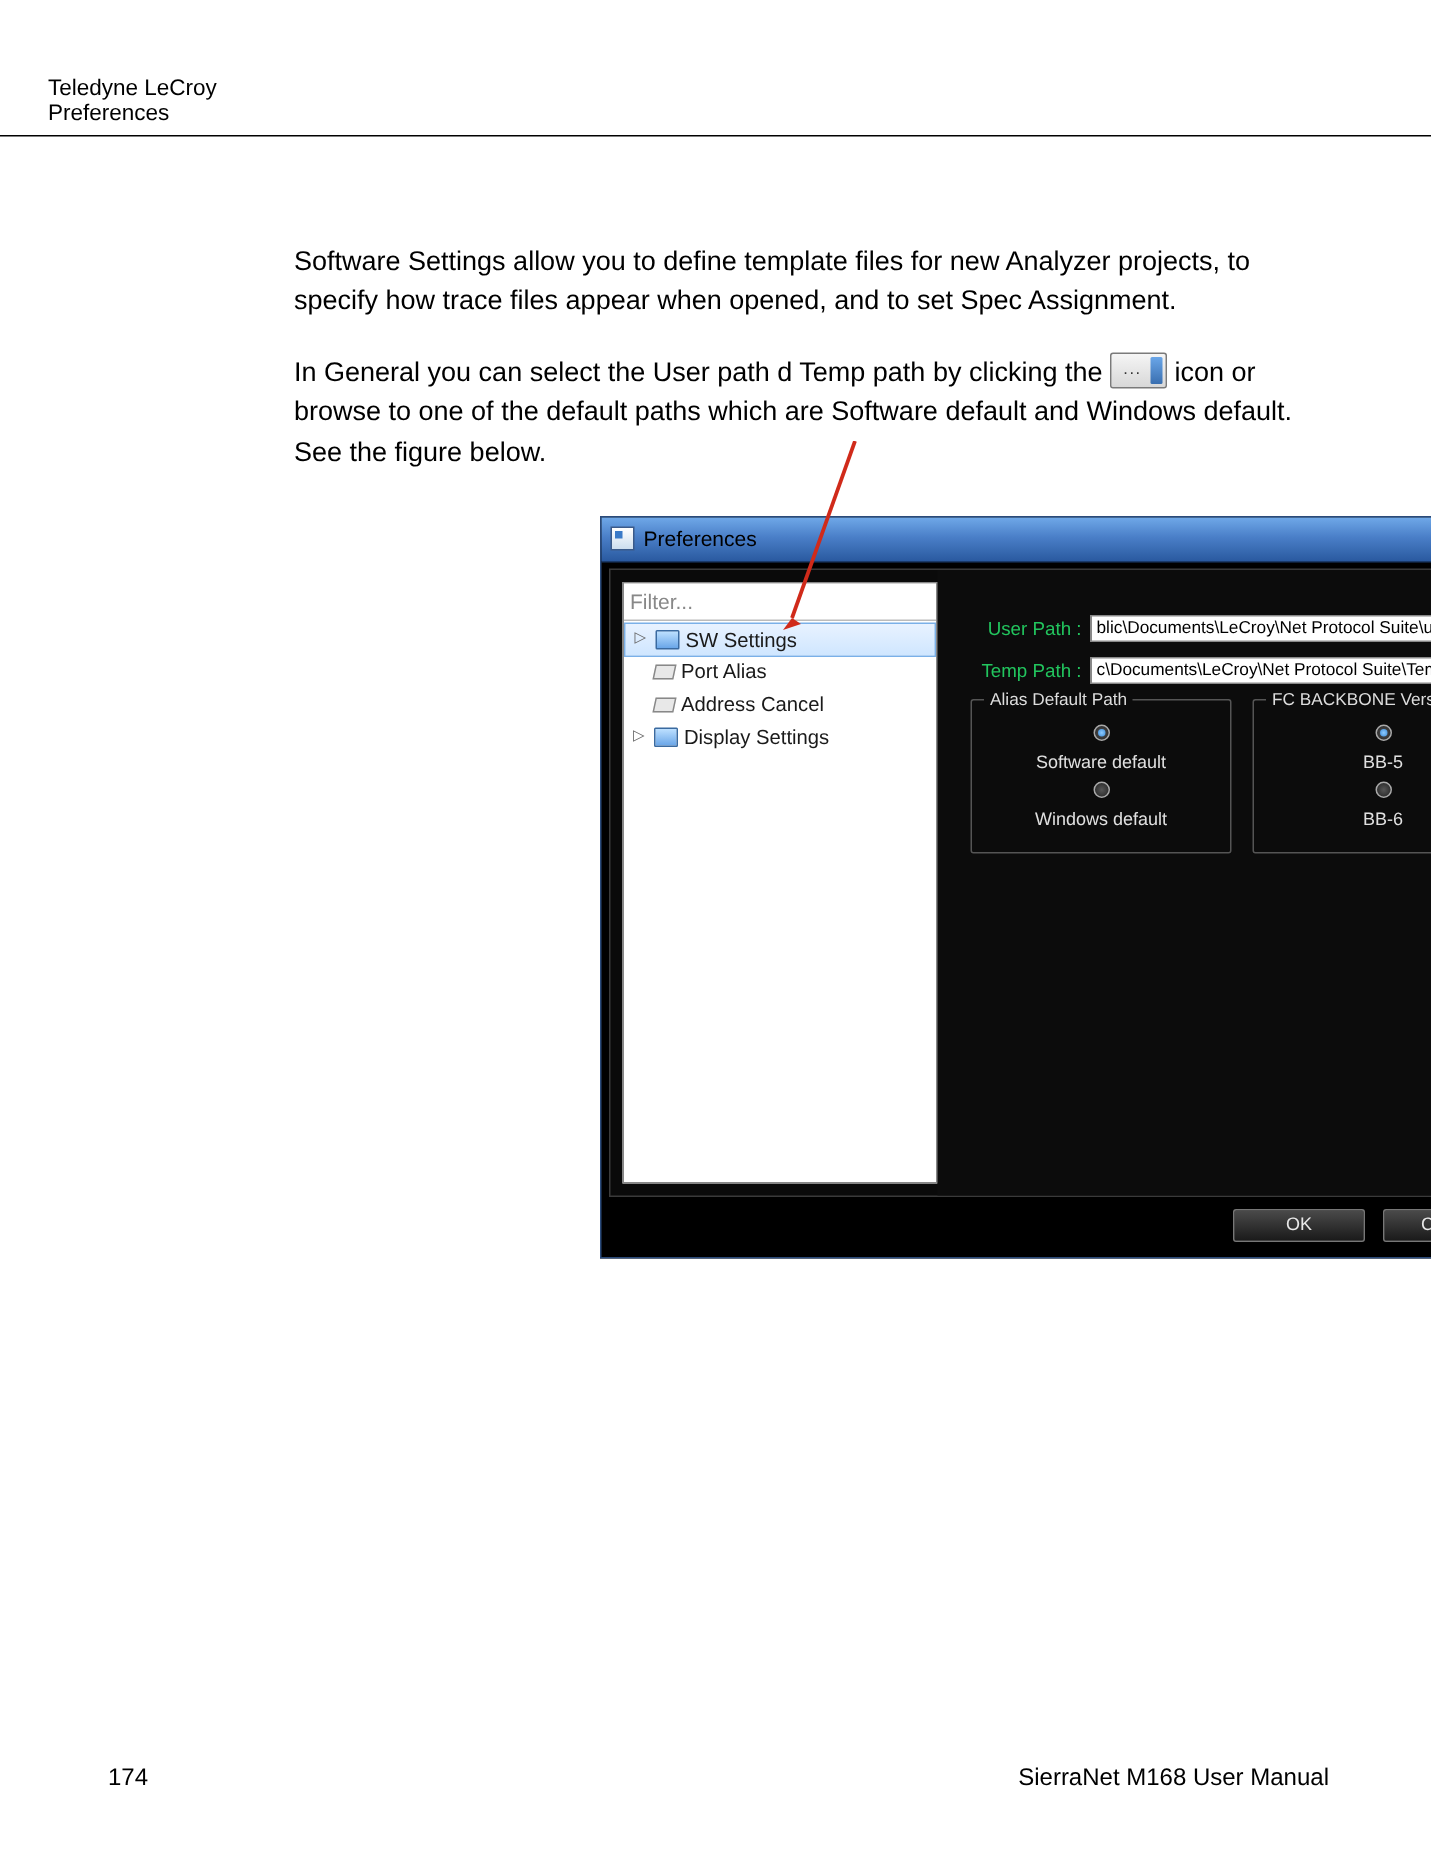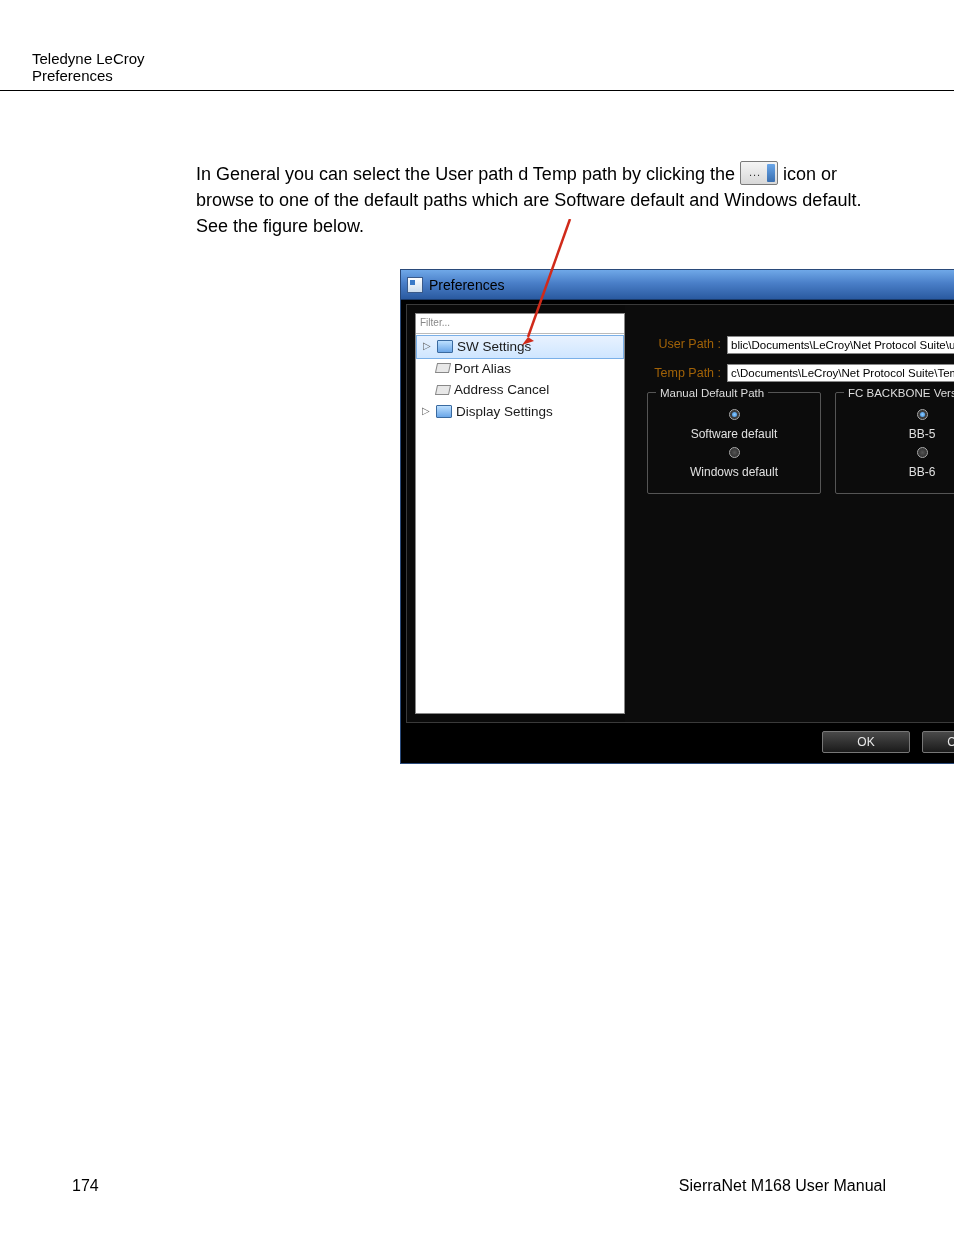--- a/index.html
+++ b/index.html
@@ -103,21 +103,21 @@
     border: 1px solid #888;
     margin: 8px 0 8px 8px;
     font-size: 13.5px;
     color: #1a1a1a;
     overflow:hidden;
   }
   .filter-box {
     border-bottom: 1px solid #bbb;
     padding: 2px 4px;
     color: #888;
-    font-size: 10px;
+    font-size: 14px;
     background:#fff;
   }
   .tree { padding: 2px 0; }
   .tree-row {
     display:flex; align-items:center;
     padding: 1px 4px 1px 6px;
     gap:4px;
     white-space: nowrap;
   }
   .tree-row.selected {
@@ -149,21 +149,21 @@
     padding: 30px 14px 10px 22px;
     color:#ddd;
     font-size: 12.5px;
     background:#0c0c0c;
     position:relative;
   }
   .path-row {
     display:flex; align-items:center; gap:6px;
     margin-bottom: 10px;
   }
-  .path-label { color:#a16207; white-space:nowrap; text-align:right; width:74px;}
+  .path-label { color:#22c55e; white-space:nowrap; text-align:right; width:74px;}
   .path-input {
     flex:1;
     background:#fff; color:#000;
     border:1px solid #888;
     font-size:11.5px;
     padding:2px 3px;
     height:18px;
     font-family: inherit;
     overflow:hidden;
   }
@@ -227,20 +227,21 @@
 </style>
 </head>
 <body>
 
 <div class="page-header">
   <span>Teledyne LeCroy</span>
   <span>Preferences</span>
 </div>
 
 <div class="body-text">
+  <p>Software Settings allow you to define template files for new Analyzer projects, to specify how trace files appear when opened, and to set Spec Assignment.</p>
   <p>
     <span>In General you can select the User path d Temp path by clicking the </span>
     <span class="inline-icon">
       <span style="position:relative;left:-4px;">...</span>
     </span>
     <span> icon or browse to one of the default paths which are Software default and Windows default. See the figure below.</span>
   </p>
 
   <div class="figure-area">
     <svg class="arrow-svg" viewBox="0 0 60 130">
@@ -288,21 +289,21 @@
 
           </div>
           <div class="path-row">
             <span class="path-label">Temp Path :</span>
             <input class="path-input" value="c\Documents\LeCroy\Net Protocol Suite\Temp\" style="">
 
           </div>
 
           <div class="groupboxes">
             <div class="groupbox">
-              <span class="groupbox-title">Manual Default Path</span>
+              <span class="groupbox-title">Alias Default Path</span>
               <div class="radio-row">
                 <span class="radio checked"></span>
                 <span>Software default</span>
               </div>
               <div class="radio-row">
                 <span class="radio"></span>
                 <span>Windows default</span>
               </div>
             </div>
             <div class="groupbox">

